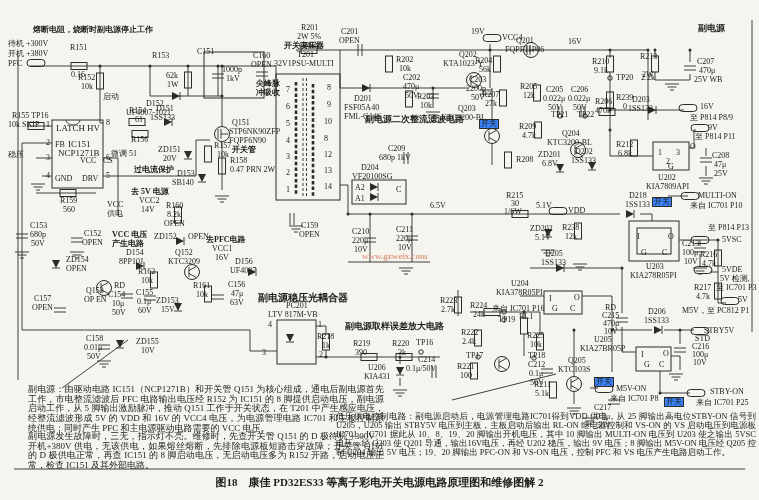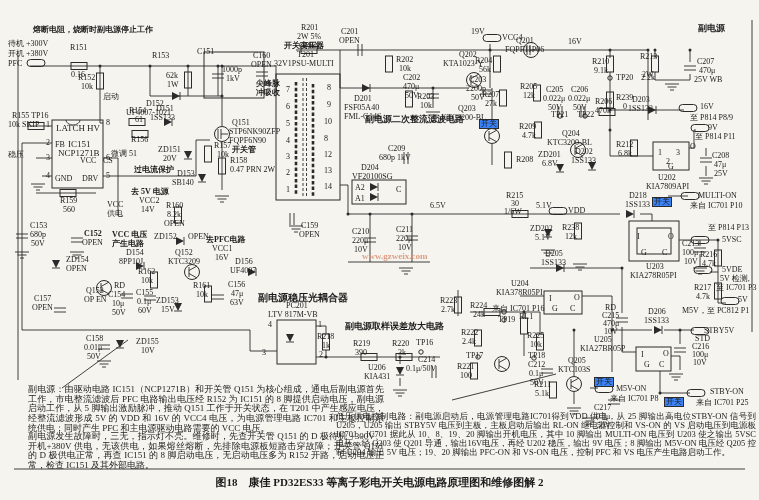--- a/index.html
+++ b/index.html
@@ -686,21 +686,21 @@
       <div class="lb" style="left: 139px; top: 197px;">VCC2</div>
       <div class="lb" style="left: 141px; top: 206px;">14V</div>
       <div class="lb" style="left: 166px; top: 202px;">R160</div>
       <div class="lb" style="left: 167px; top: 211px;">8.2k</div>
       <div class="lb" style="left: 164px; top: 220px;">OPEN</div>
       <div class="lb" style="left: 107px; top: 201px;">VCC</div>
       <div class="lb" style="left: 107px; top: 210px;">供电</div>
       <div class="lb" style="left: 30px; top: 222px;">C153</div>
       <div class="lb" style="left: 30px; top: 231px;">680p</div>
       <div class="lb" style="left: 31px; top: 240px;">50V</div>
-      <div class="lb" style="left: 84px; top: 230px; font-weight: bold;">C152</div>
+      <div class="lb" style="left: 84px; top: 230px;">C152</div>
       <div class="lb" style="left: 82px; top: 239px;">OPEN</div>
       <div class="lb b" style="left: 112px; top: 231px;">VCC 电压</div>
       <div class="lb b" style="left: 112px; top: 240px;">产生电路</div>
       <div class="lb" style="left: 154px; top: 233px;">ZD152</div>
       <div class="lb" style="left: 188px; top: 233px;">OPEN</div>
       <div class="lb b" style="left: 206px; top: 236px;">去PFC电路</div>
       <div class="lb" style="left: 212px; top: 245px;">VCC1</div>
       <div class="lb" style="left: 215px; top: 254px;">16V</div>
       <div class="lb" style="left: 126px; top: 249px;">D154</div>
       <div class="lb" style="left: 119px; top: 258px;">8PP10J</div>

